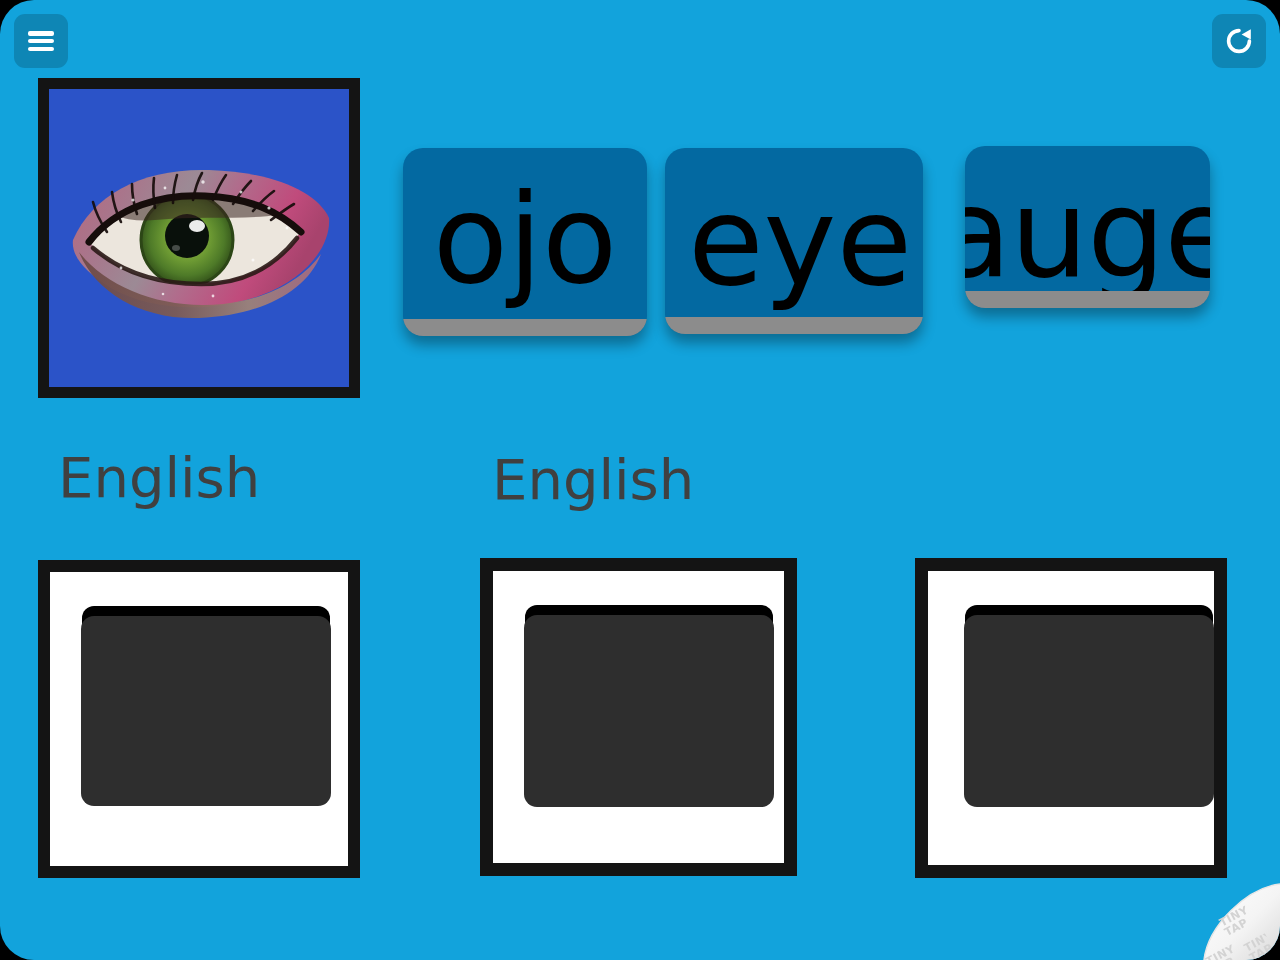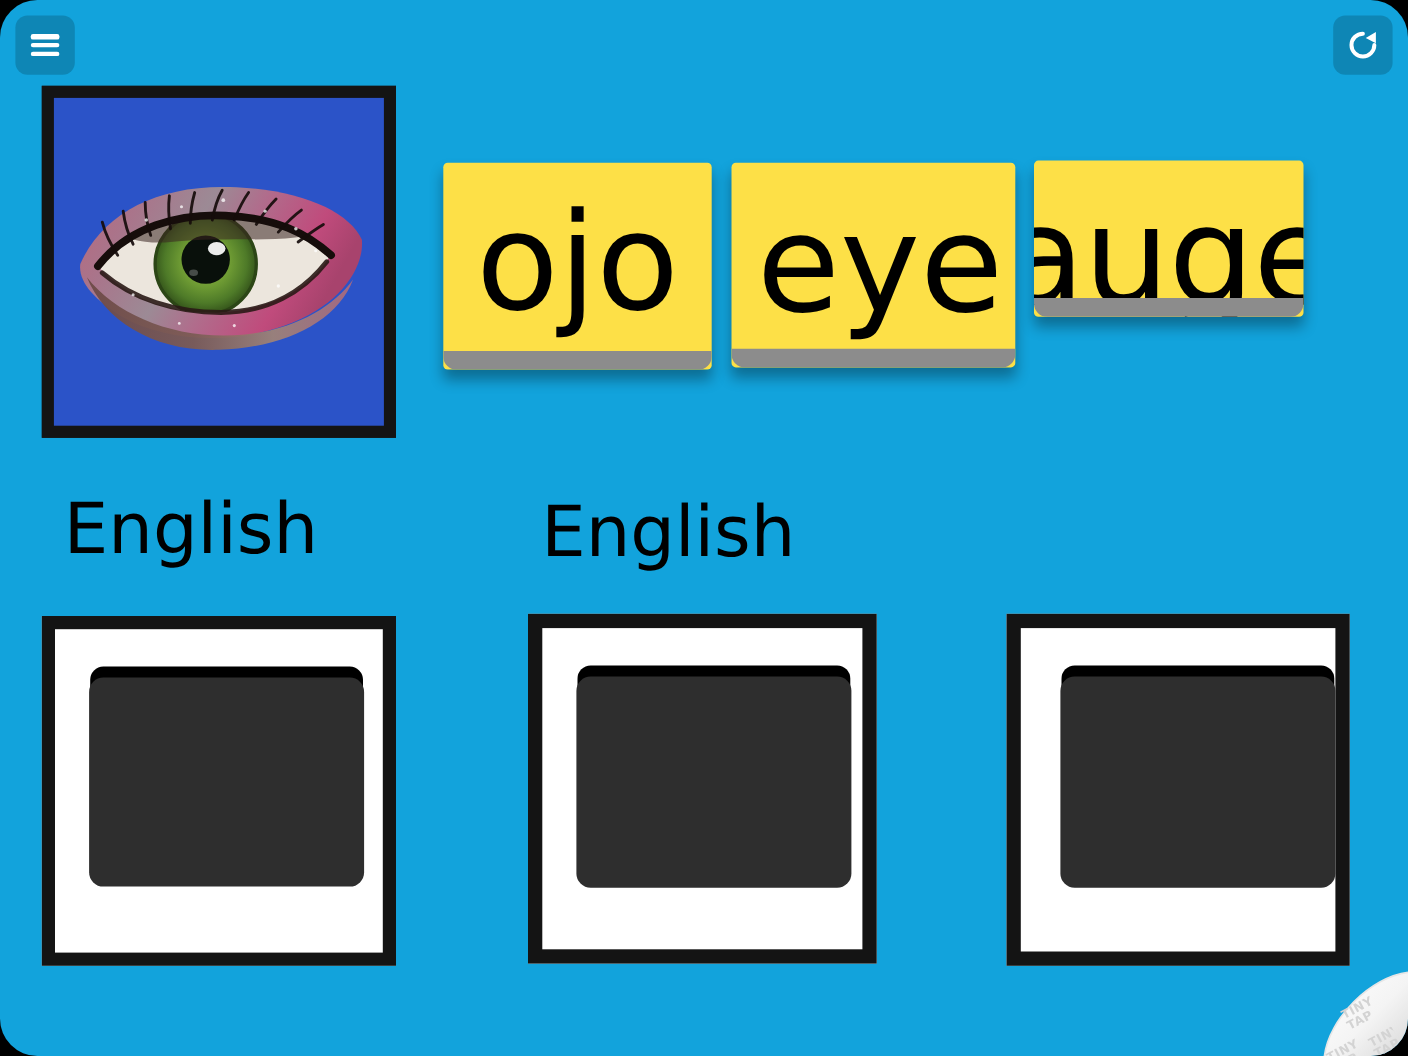--- a/index.html
+++ b/index.html
@@ -78,22 +78,22 @@
     left: 50%;
     top: 50%;
     transform: translate(-50%, -50%);
     width: 272px;
     height: 180px;
   }
 
   
   .card {
     position: absolute;
-    background: #fde047;
-    border-radius: 4px;
+    background: #0369a1;
+    border-radius: 20px;
     box-shadow: 0 9px 13px rgba(0,0,0,0.33);
     overflow: hidden;
     display: flex;
     align-items: flex-start;
     justify-content: center;
     cursor: pointer;
   }
   .card-text {
     font-family: "DejaVu Sans", "Liberation Sans", sans-serif;
     font-weight: 400;
@@ -111,28 +111,28 @@
     border-bottom-left-radius: 12px;
     border-bottom-right-radius: 12px;
   }
 
   #card-0 { left: 403px; top: 148px; width: 244px; height: 188px; }
   #card-0 .card-text { font-size: 123px; margin-top: 30px; }
 
   #card-1 { left: 665px; top: 148px; width: 246px; height: 186px; padding-left: 12px; }
   #card-1 .card-text { font-size: 123px; margin-top: 32px; }
 
-  #card-2 { left: 940px; top: 146px; width: 245px; height: 142px; }
+  #card-2 { left: 965px; top: 146px; width: 245px; height: 162px; }
   #card-2 .card-text { font-size: 123px; margin-top: 26px; letter-spacing: -1px; }
 
   
   .lang-label {
     position: absolute;
-    color: #000000;
-    font-size: 64px;
+    color: #404040;
+    font-size: 56px;
     font-weight: 400;
     line-height: 1;
     white-space: nowrap;
     font-family: "DejaVu Sans", "Liberation Sans", sans-serif;
   }
   #lang-0 { left: 58px;  top: 450px; }
   #lang-1 { left: 492px; top: 452px; }
   #lang-2 { left: 925px; top: 448px; }
 
   

